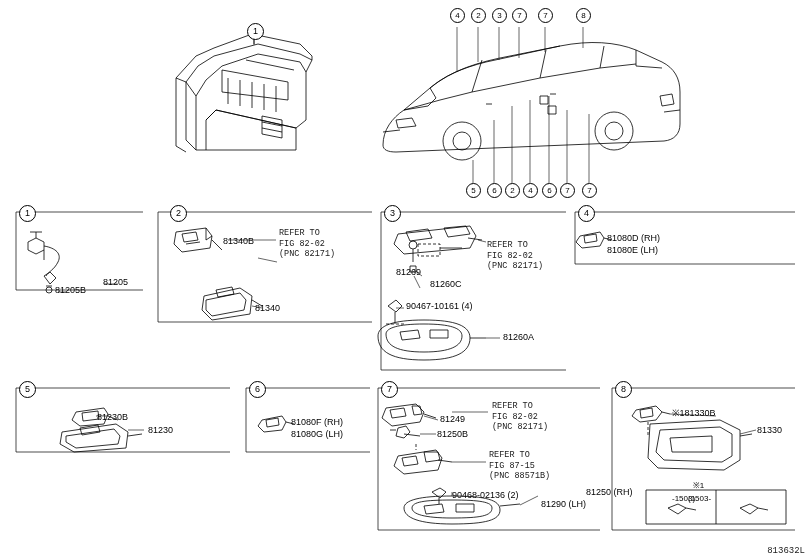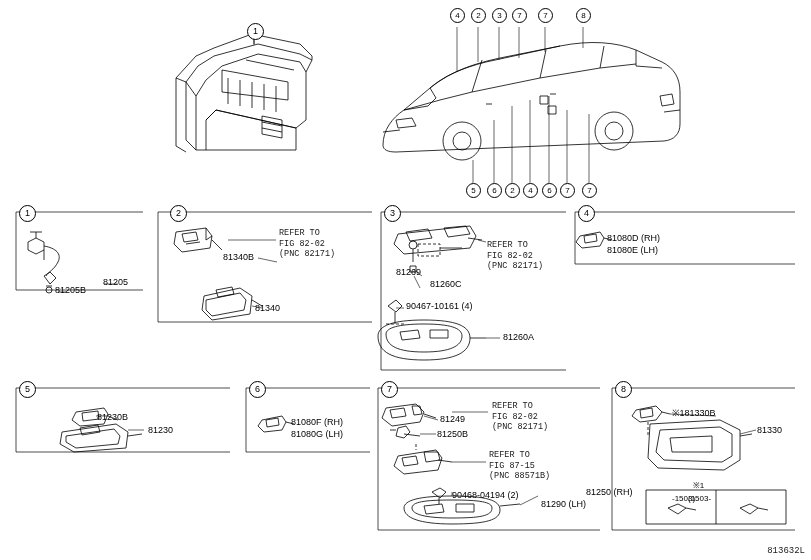--- a/index.html
+++ b/index.html
@@ -275,21 +275,21 @@
   <div class="cnum" style="left:384px;top:205px;background:#fff;">3</div>
   <div class="cnum" style="left:578px;top:205px;background:#fff;">4</div>
   <div class="cnum" style="left:19px;top:381px;background:#fff;">5</div>
   <div class="cnum" style="left:249px;top:381px;background:#fff;">6</div>
   <div class="cnum" style="left:381px;top:381px;background:#fff;">7</div>
   <div class="cnum" style="left:615px;top:381px;background:#fff;">8</div>
 
   <div class="lbl" style="left:55px;top:285px;">81205B</div>
   <div class="lbl" style="left:103px;top:277px;">81205</div>
 
-  <div class="lbl" style="left:223px;top:252px;">81340B</div>
+  <div class="lbl" style="left:223px;top:236px;">81340B</div>
   <div class="lbl" style="left:255px;top:303px;">81340</div>
   <div class="refbox" style="left:279px;top:228px;">REFER TO
 FIG 82-02
 (PNC 82171)</div>
 
   <div class="lbl" style="left:396px;top:267px;">81269</div>
   <div class="lbl" style="left:390px;top:279px;margin-left:40px;">81260C</div>
   <div class="lbl" style="left:406px;top:301px;">90467-10161 (4)</div>
   <div class="lbl" style="left:503px;top:332px;">81260A</div>
   <div class="refbox" style="left:487px;top:240px;">REFER TO
@@ -300,21 +300,21 @@
   <div class="lbl" style="left:607px;top:245px;">81080E (LH)</div>
 
   <div class="lbl" style="left:97px;top:412px;">81230B</div>
   <div class="lbl" style="left:148px;top:425px;">81230</div>
 
   <div class="lbl" style="left:291px;top:417px;">81080F (RH)</div>
   <div class="lbl" style="left:291px;top:429px;">81080G (LH)</div>
 
   <div class="lbl" style="left:440px;top:414px;">81249</div>
   <div class="lbl" style="left:437px;top:429px;">81250B</div>
-  <div class="lbl" style="left:452px;top:490px;">90468-04194 (2)</div>
+  <div class="lbl" style="left:452px;top:490px;">90468-02136 (2)</div>
   <div class="lbl" style="left:541px;top:487px;margin-left:45px;">81250 (RH)</div>
   <div class="lbl" style="left:541px;top:499px;">81290 (LH)</div>
   <div class="refbox" style="left:492px;top:401px;">REFER TO
 FIG 82-02
 (PNC 82171)</div>
   <div class="refbox" style="left:489px;top:450px;">REFER TO
 FIG 87-15
 (PNC 88571B)</div>
 
   <div class="lbl" style="left:672px;top:408px;">※181330B</div>

